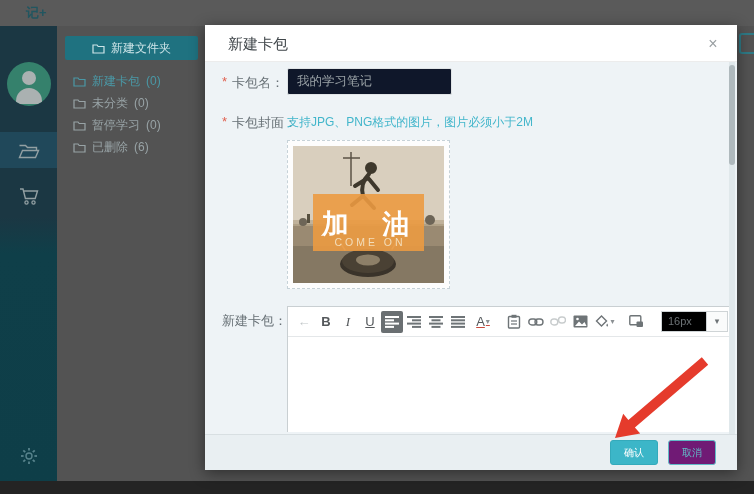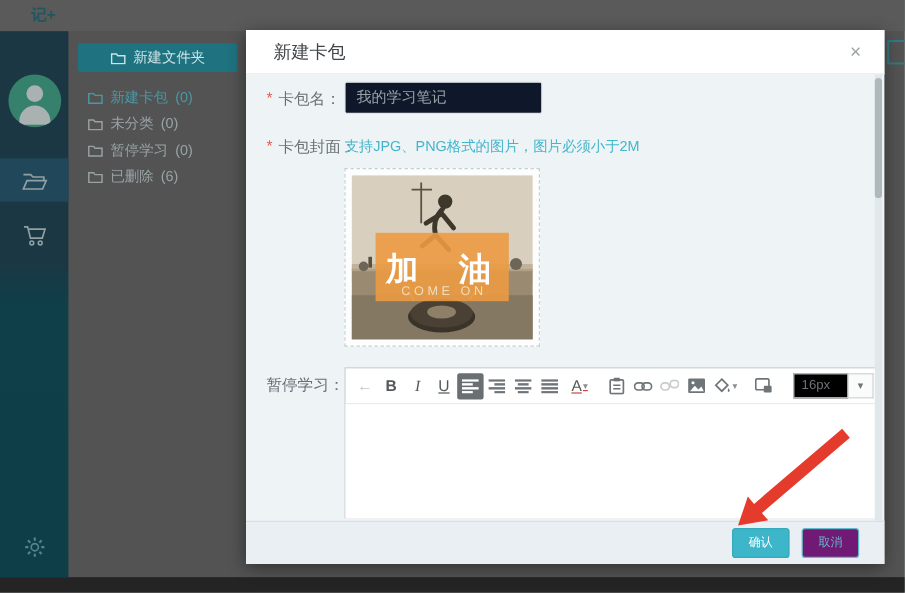--- a/index.html
+++ b/index.html
@@ -182,21 +182,21 @@
           </g>
           <ellipse cx="75" cy="118" rx="28" ry="13" fill="#3a332a"></ellipse>
           <ellipse cx="75" cy="115" rx="26" ry="12" fill="#4a4134"></ellipse>
           <ellipse cx="75" cy="114" rx="12" ry="5.5" fill="#8d7f68"></ellipse>
           <rect x="20" y="48" width="111" height="57" fill="#eb9a41" opacity="0.9"></rect>
           <text x="79" y="87" text-anchor="middle" font-size="27" font-weight="bold" letter-spacing="13" fill="#ffffff">加 油</text>
           <text x="77" y="100" text-anchor="middle" font-size="10.5" letter-spacing="3" fill="#f3ddba">COME ON</text>
         </svg>
       </div>
 
-      <span class="flabel" style="left:17px; top:250px;">暂停学习：</span>
+      <span class="flabel" style="left:17px; top:250px;">新建卡包：</span>
       <div class="editor">
         <div class="toolbar">
           <div class="tbtn letter disabled">
               <span>←</span>
             </div>
           <div class="tbtn letter">
               <span>B</span>
             </div>
           <div class="tbtn letter" style="font-style:italic; font-weight:normal; font-family:'Liberation Serif',serif;">
               <span>I</span>

